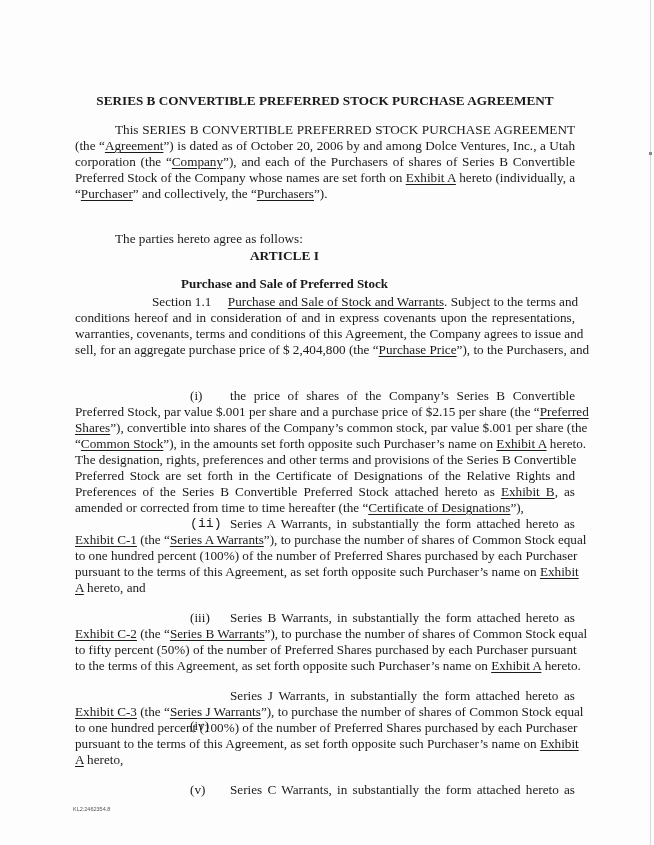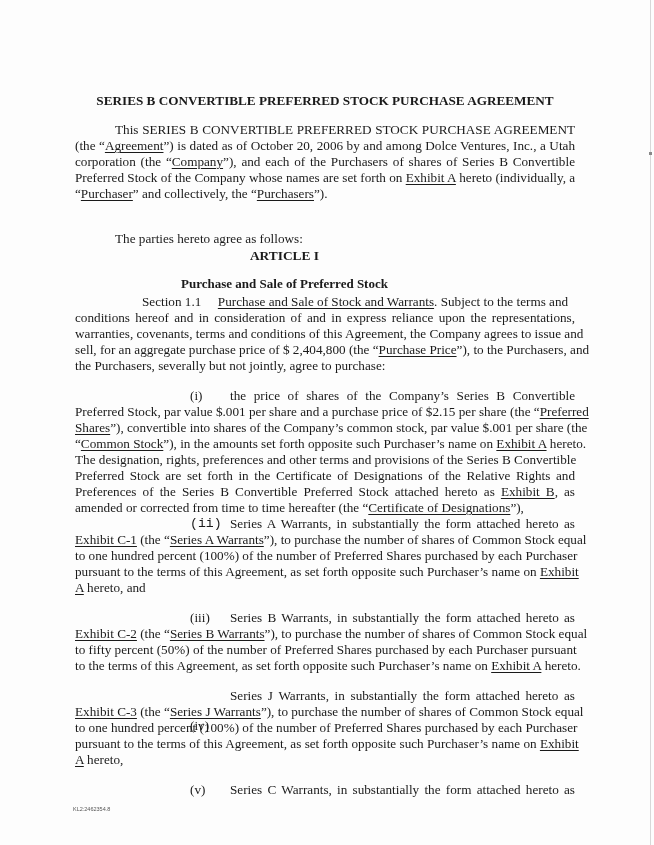--- a/index.html
+++ b/index.html
@@ -33,25 +33,24 @@
   <div class="ln" style="top:138px;"><span>(the “</span><u>Agreement</u><span>”) is dated as of October 20, 2006 by and among Dolce Ventures, Inc., a Utah</span></div>
   <div class="ln" style="top:154px;"><span>corporation (the “</span><u>Company</u><span>”), and each of the Purchasers of shares of Series B Convertible</span></div>
   <div class="ln" style="top:170px;"><span>Preferred Stock of the Company whose names are set forth on </span><u>Exhibit A</u><span> hereto (individually, a</span></div>
   <div class="ln last" style="top:186px;"><span>“</span><u>Purchaser</u><span>” and collectively, the “</span><u>Purchasers</u><span>”).</span></div>
 
   <div class="ln ind1 last" style="top:231px;">The parties hereto agree as follows:</div>
 
   <div class="ctr" style="top:248px;">ARTICLE I</div>
   <div class="ctr" style="top:276px; font-size:13px;">Purchase and Sale of Preferred Stock</div>
 
-  <div class="ln ind2" style="left:142px; width:423px; top:294px;"><span>Section 1.1</span><span>&nbsp;&nbsp;&nbsp;&nbsp;&nbsp;</span><u>Purchase and Sale of Stock and Warrants</u><span>.  Subject to the terms and</span></div>
-  <div class="ln" style="top:310px;">conditions hereof and in consideration of and in express reliance upon the representations,</div>
+  <div class="ln ind2" style="left:152px; width:423px; top:294px;"><span>Section 1.1</span><span>&nbsp;&nbsp;&nbsp;&nbsp;&nbsp;</span><u>Purchase and Sale of Stock and Warrants</u><span>.  Subject to the terms and</span></div>
+  <div class="ln" style="top:310px;">conditions hereof and in consideration of and in express covenants upon the representations,</div>
   <div class="ln" style="top:326px;">warranties, covenants, terms and conditions of this Agreement, the Company agrees to issue and</div>
   <div class="ln" style="top:342px;"><span>sell, for an aggregate purchase price of $ 2,404,800 (the “</span><u>Purchase Price</u><span>”), to the Purchasers, and</span></div>
-  <div class="ln last" style="top:358px;">the Purchasers, severally but not jointly, agree to purchase:</div>
 
   <div class="num" style="left:190px; top:388px;">(i)</div>
   <div class="ln ind3" style="top:388px;">the price of shares of the Company’s Series B Convertible</div>
   <div class="ln" style="top:404px;"><span>Preferred Stock, par value $.001 per share and a purchase price of $2.15 per share (the “</span><u>Preferred</u></div>
   <div class="ln" style="top:420px;"><u>Shares</u><span>”), convertible into shares of the Company’s common stock, par value $.001 per share (the</span></div>
   <div class="ln" style="top:436px;"><span>“</span><u>Common Stock</u><span>”), in the amounts set forth opposite such Purchaser’s name on </span><u>Exhibit A</u><span> hereto.</span></div>
   <div class="ln" style="top:468px;">Preferred Stock are set forth in the Certificate of Designations of the Relative Rights and</div>
   <div class="ln" style="top:452px;">The designation, rights, preferences and other terms and provisions of the Series B Convertible</div>
   <div class="ln" style="top:484px;"><span>Preferences of the Series B Convertible Preferred Stock attached hereto as </span><u>Exhibit B</u><span>, as</span></div>
   <div class="ln last" style="top:500px;"><span>amended or corrected from time to time hereafter (the “</span><u>Certificate of Designations</u><span>”),</span></div>

